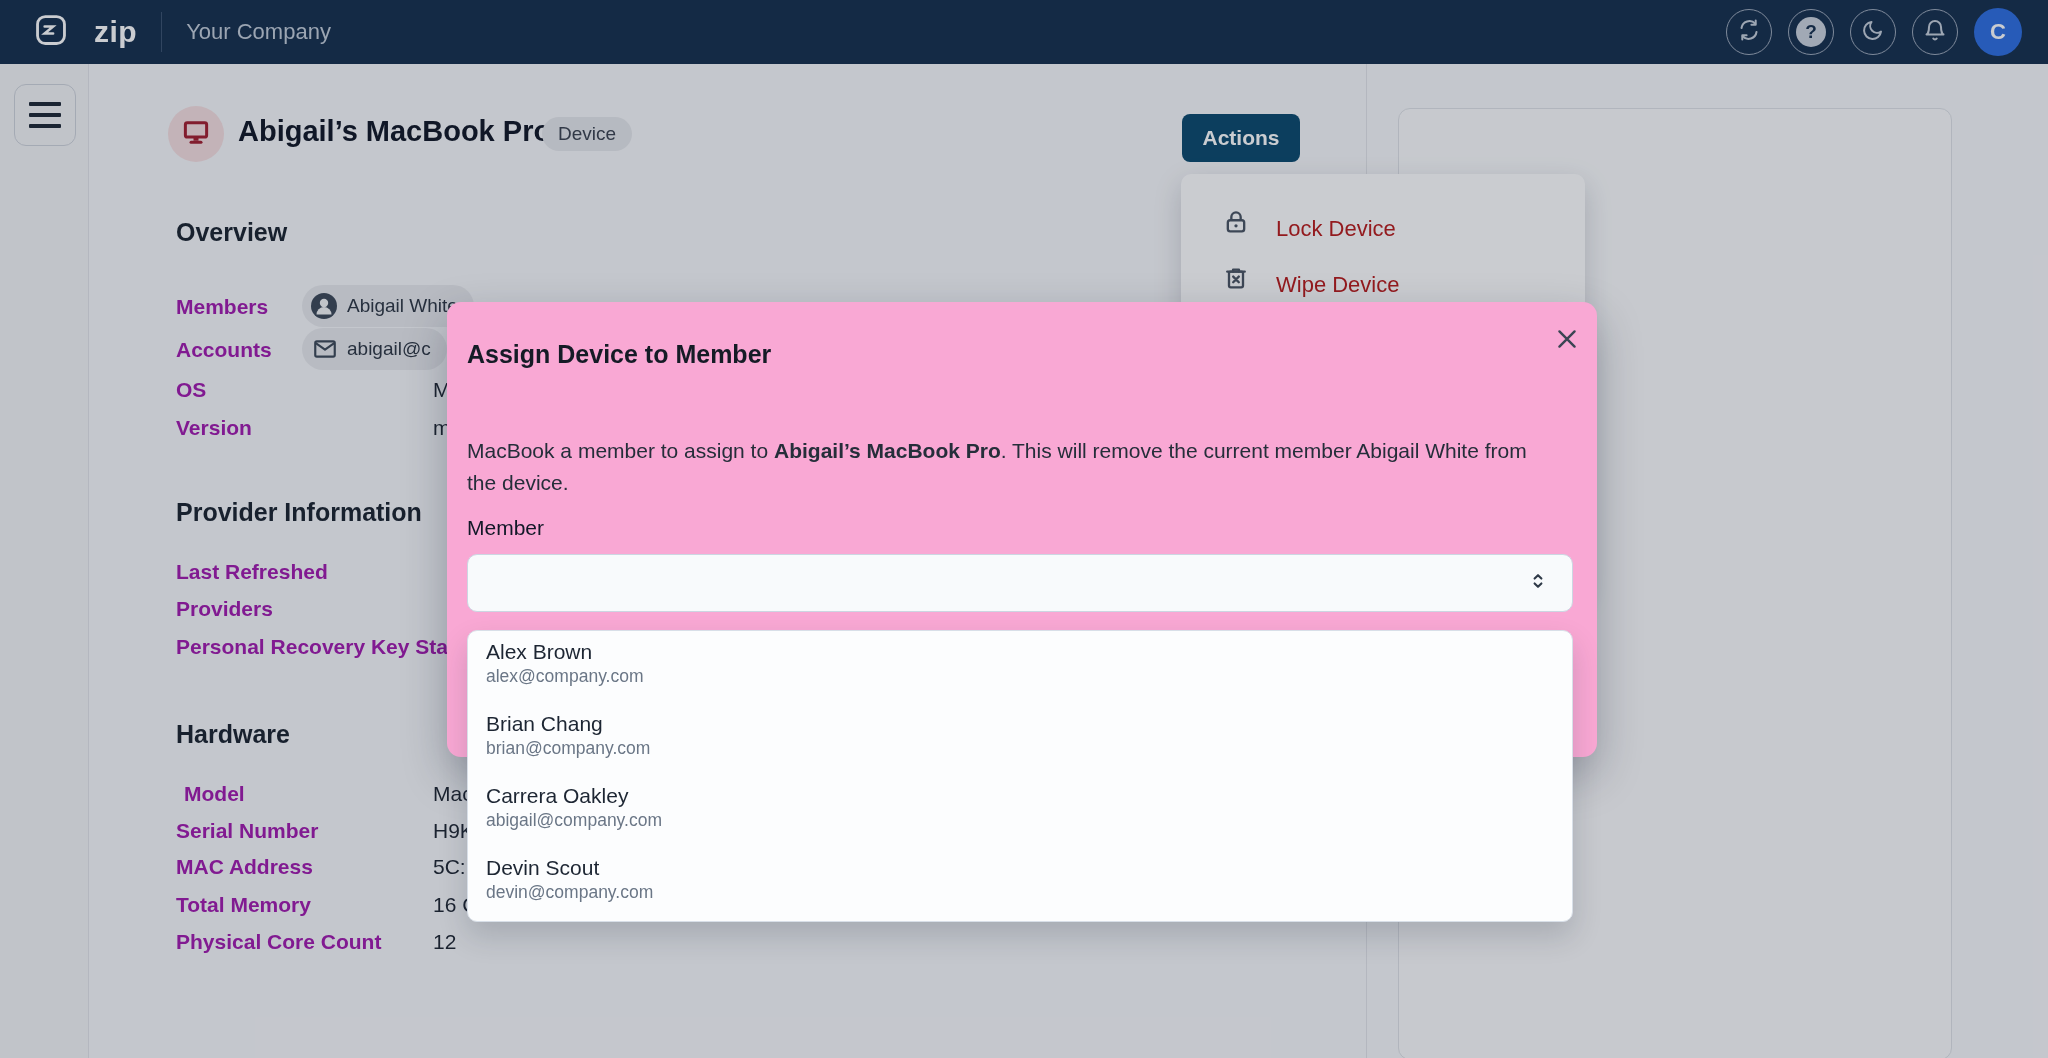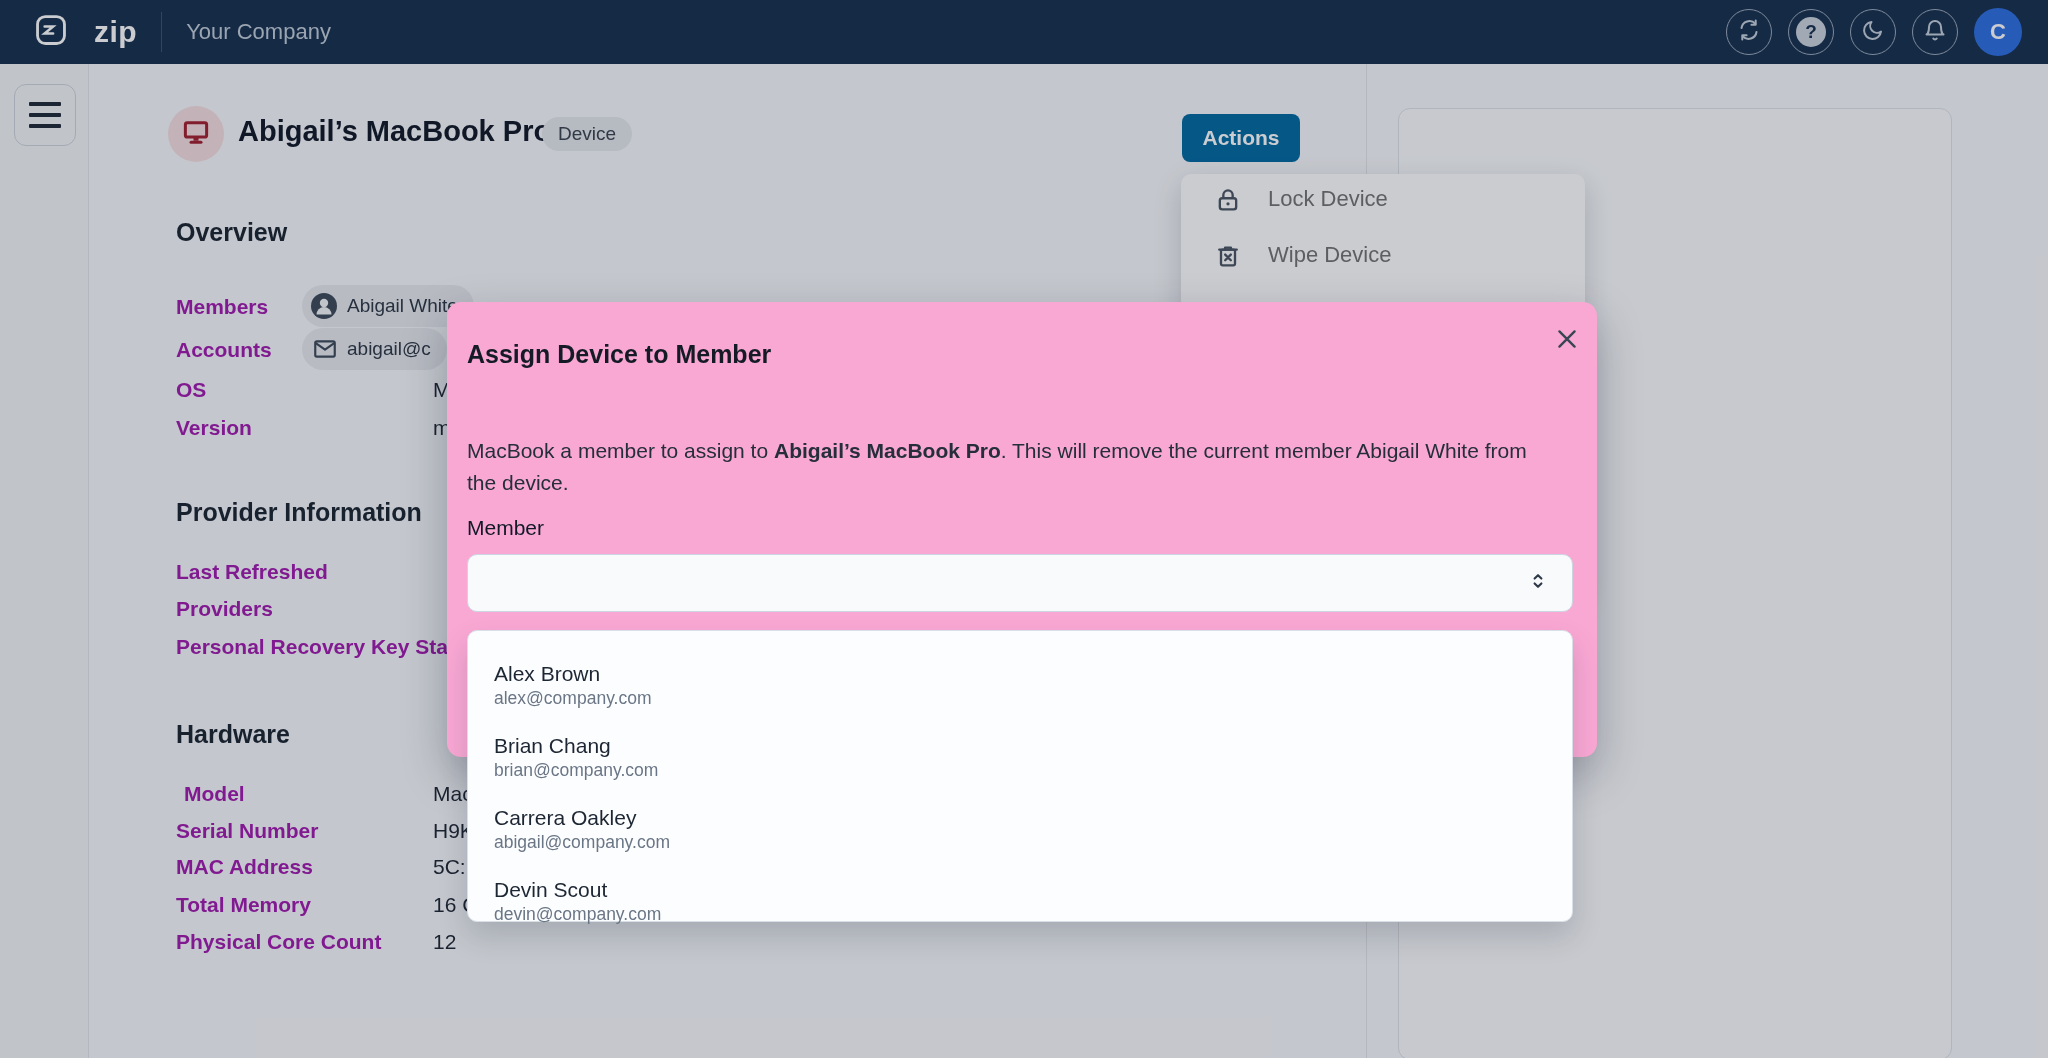--- a/index.html
+++ b/index.html
@@ -27,21 +27,21 @@
   .side-divider{position:absolute;left:0;width:88px;height:1px;background:#dcdfe4;}
   .side-icon{position:absolute;left:27px;width:34px;height:34px;display:flex;align-items:center;justify-content:center;cursor:pointer;}
   .side-icon svg{width:32px;height:32px;}
 
   
   .device-circle{left:168px;top:106px;width:56px;height:56px;border-radius:50%;background:#f7dfe1;
                  display:flex;align-items:center;justify-content:center;}
   .page-title{left:238px;top:115px;font-size:29px;font-weight:bold;color:#111827;}
   .badge{left:542px;top:117px;height:34px;padding:0 16px;background:#e6e8ec;border-radius:17px;
          font-size:19px;color:#3b4350;display:flex;align-items:center;}
-  .actions-btn{left:1182px;top:114px;width:118px;height:48px;background:#0369a1;border-radius:8px;border:none;
+  .actions-btn{left:1182px;top:114px;width:118px;height:48px;background:#0c4a6e;border-radius:8px;border:none;
                color:#ffffff;font-size:21px;font-weight:bold;font-family:"Liberation Sans",sans-serif;cursor:pointer;}
 
   .section-heading{font-size:25px;font-weight:bold;color:#1b2430;}
   .row-label{font-size:21px;font-weight:bold;color:#a21caf;}
   .row-value{font-size:21px;color:#1f2733;}
 
   .chip{position:absolute;height:42px;background:#e8eaee;border-radius:21px;display:flex;align-items:center;
         padding:0 16px 0 8px;gap:9px;font-size:19px;color:#2f3845;cursor:pointer;}
   .chip-person{width:28px;height:28px;}
   .chip-mail{width:26px;height:26px;}
@@ -49,43 +49,43 @@
   
   .history-card{left:1398px;top:108px;width:552px;height:950px;border:1.5px solid #dfe2e7;border-radius:12px;
                 background:#fbfcfd;z-index:1;}
   .history-title{left:1455px;top:142px;font-size:26px;font-weight:bold;color:#111827;}
   .history-item{left:1603px;font-size:21px;color:#1b2430;}
   .history-sep{left:1603px;width:320px;height:1px;background:#d9dce1;}
 
   
   .menu{left:1181px;top:174px;width:404px;height:420px;background:#ffffff;border-radius:10px;
         box-shadow:0 10px 28px rgba(15,23,42,.18);z-index:10;}
-  .menu-item{position:absolute;left:8px;width:404px;height:56px;display:flex;align-items:flex-start;gap:26px;
-             padding-left:25px;box-sizing:border-box;font-size:22px;color:#737373;cursor:pointer;}
+  .menu-item{position:absolute;left:16px;width:404px;height:56px;display:flex;align-items:flex-end;gap:26px;
+             padding-left:25px;box-sizing:border-box;font-size:22px;color:#b91c1c;cursor:pointer;}
 
   
   .overlay{left:0;top:0;width:2048px;height:1058px;background:rgba(15,23,42,.22);z-index:20;}
 
   
   .modal{left:447px;top:302px;width:1150px;height:455px;background:#f9a8d4;border-radius:14px;
          box-shadow:0 18px 45px rgba(15,23,42,.28);z-index:30;}
   .modal-title{position:absolute;left:20px;top:38px;font-size:25px;font-weight:bold;color:#151b26;}
   .modal-close{position:absolute;left:1102px;top:21px;width:36px;height:36px;display:flex;align-items:center;
                justify-content:center;cursor:pointer;}
   .modal-body{position:absolute;left:20px;top:112px;width:1092px;font-size:21px;line-height:32px;color:#252e3a;}
   .member-label{position:absolute;left:20px;top:214px;font-size:21px;color:#111827;}
   .member-select{position:absolute;left:20px;top:252px;width:1106px;height:58px;box-sizing:border-box;
                  border:1.5px solid #ccd6e2;border-radius:10px;background:#f8fafc;display:flex;
                  align-items:center;justify-content:flex-end;padding-right:22px;cursor:pointer;}
 
   
   .options-list{left:467px;top:630px;width:1106px;height:292px;box-sizing:border-box;background:#fcfdfe;
                 border:1px solid #d8dfe8;border-radius:10px;box-shadow:0 14px 30px rgba(15,23,42,.16);
                 z-index:31;padding:7px 0;}
-  .option{height:72px;display:flex;flex-direction:column;justify-content:flex-end;padding-left:26px;cursor:pointer;}
+  .option{height:72px;display:flex;flex-direction:column;justify-content:flex-start;padding-left:18px;cursor:pointer;}
   .option-name{font-size:21px;color:#1d2633;line-height:27px;}
   .option-email{font-size:17.5px;color:#6a7686;line-height:23px;}
 </style>
 </head>
 <body>
 
 <div id="app">
 
   <div class="abs topbar">
     <div class="brand">

